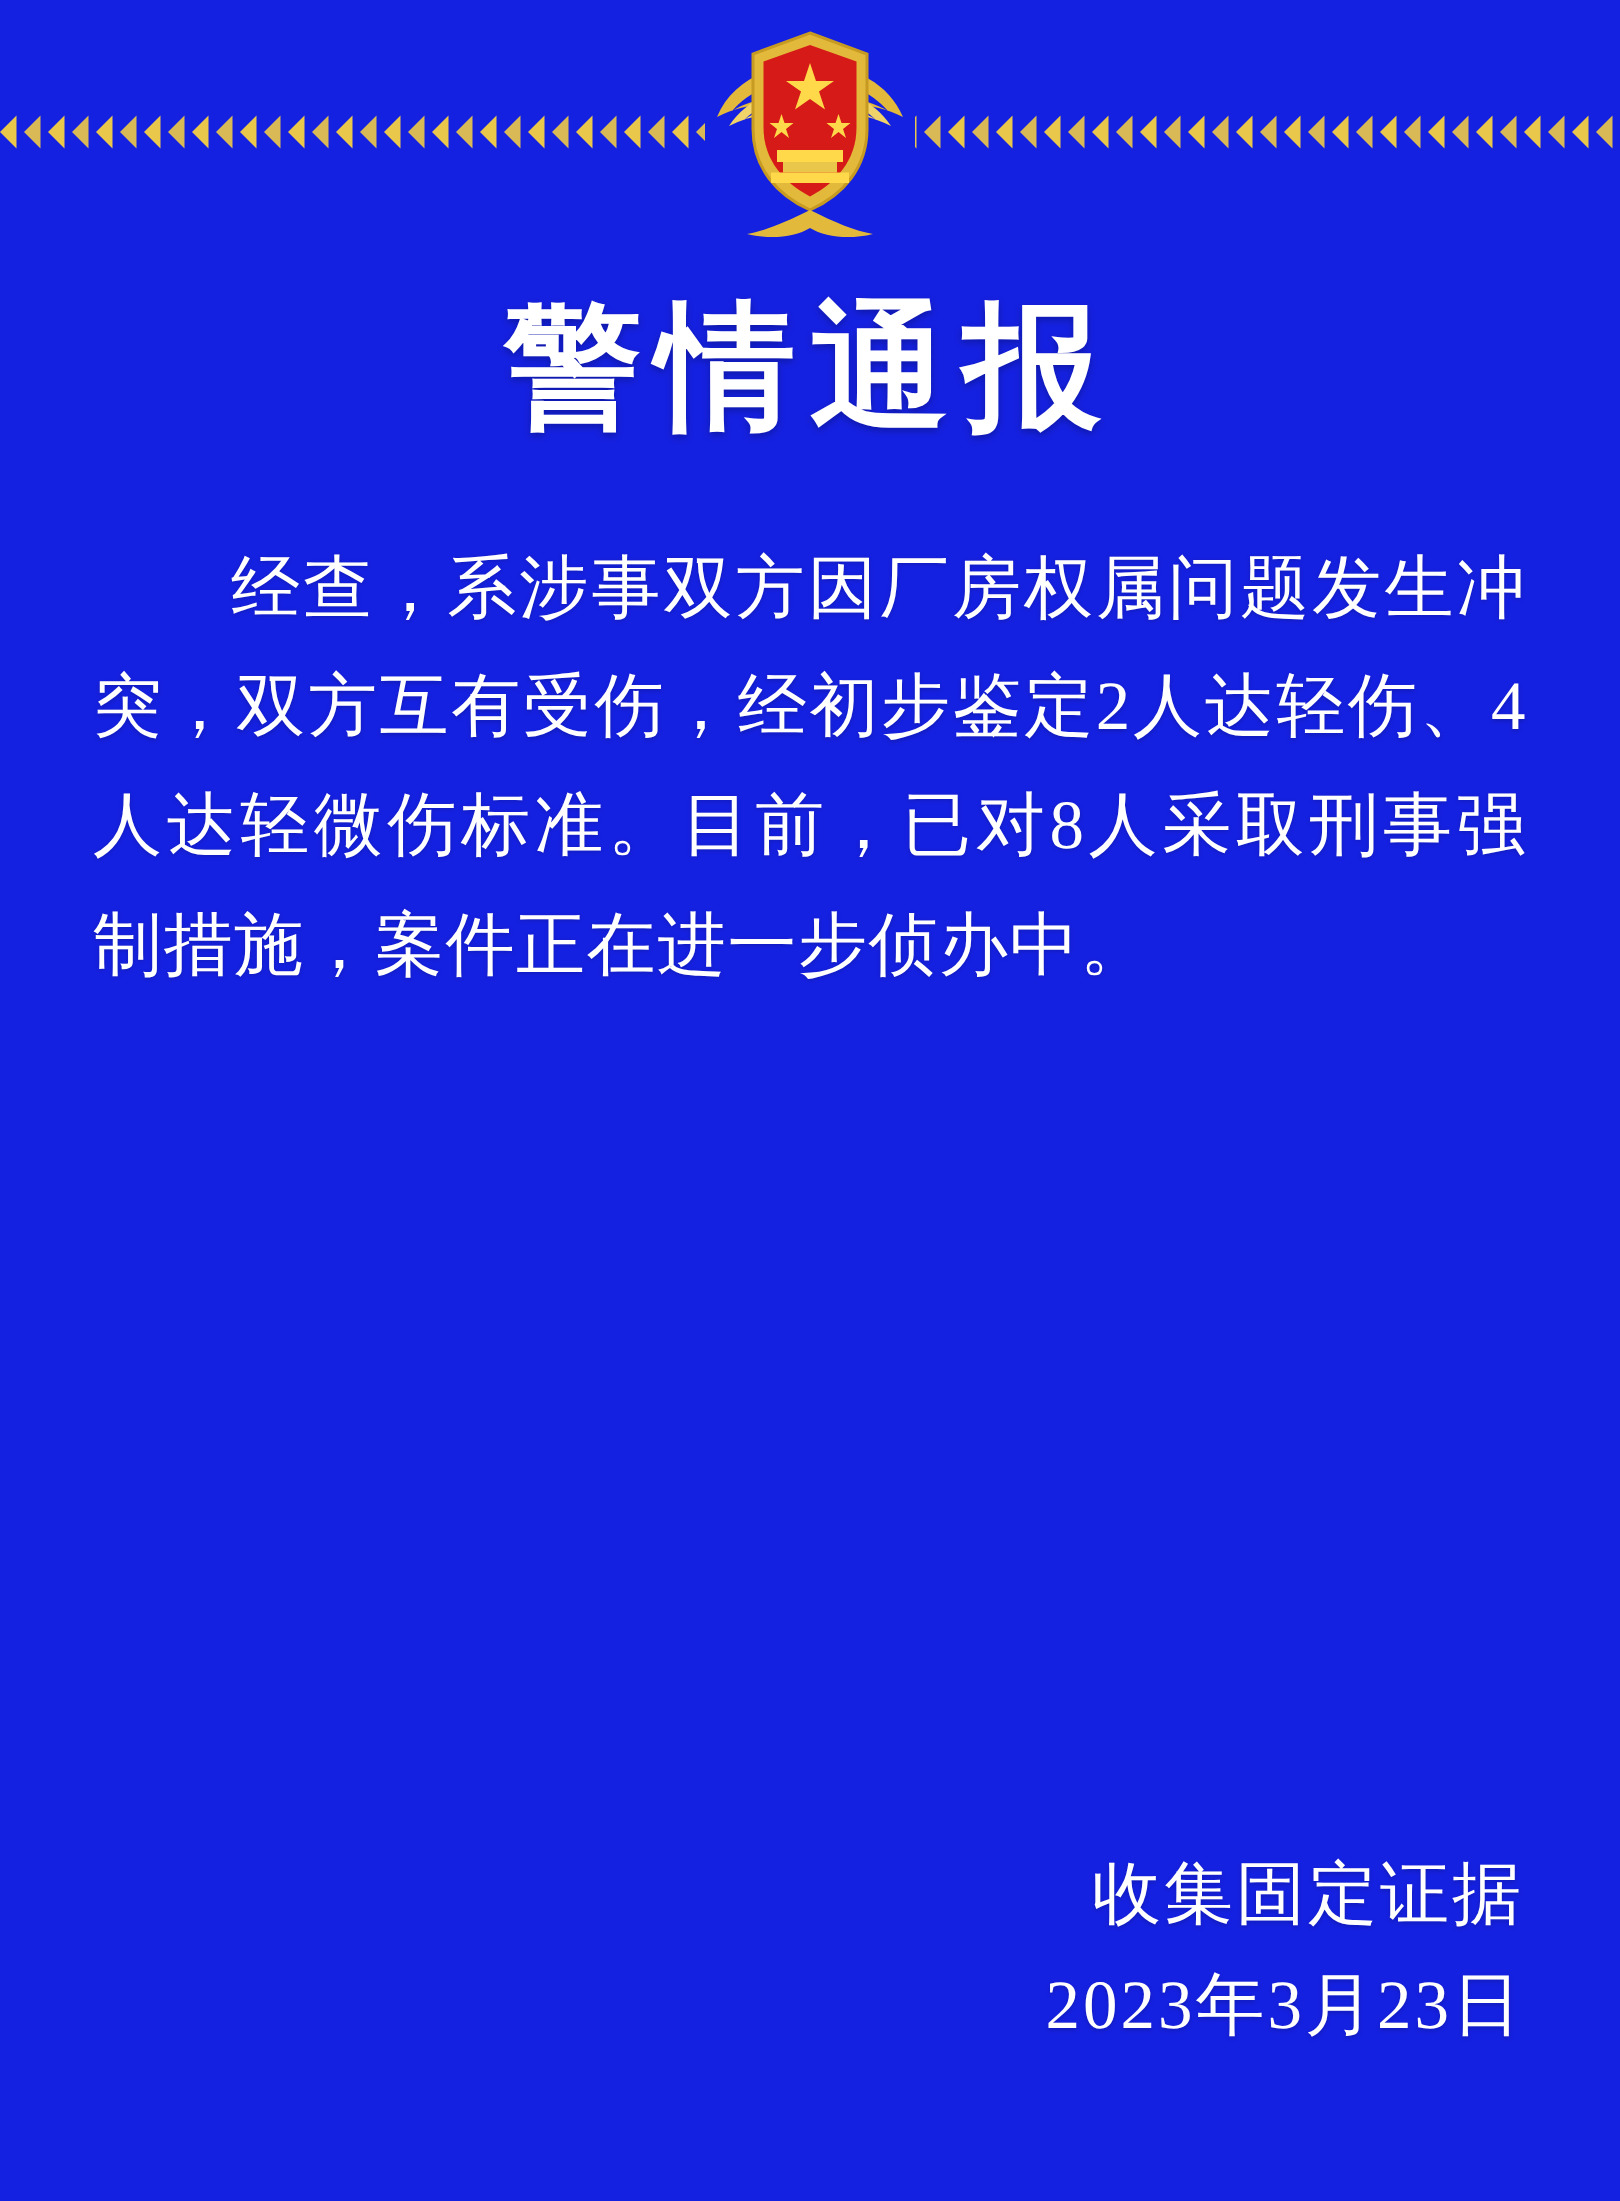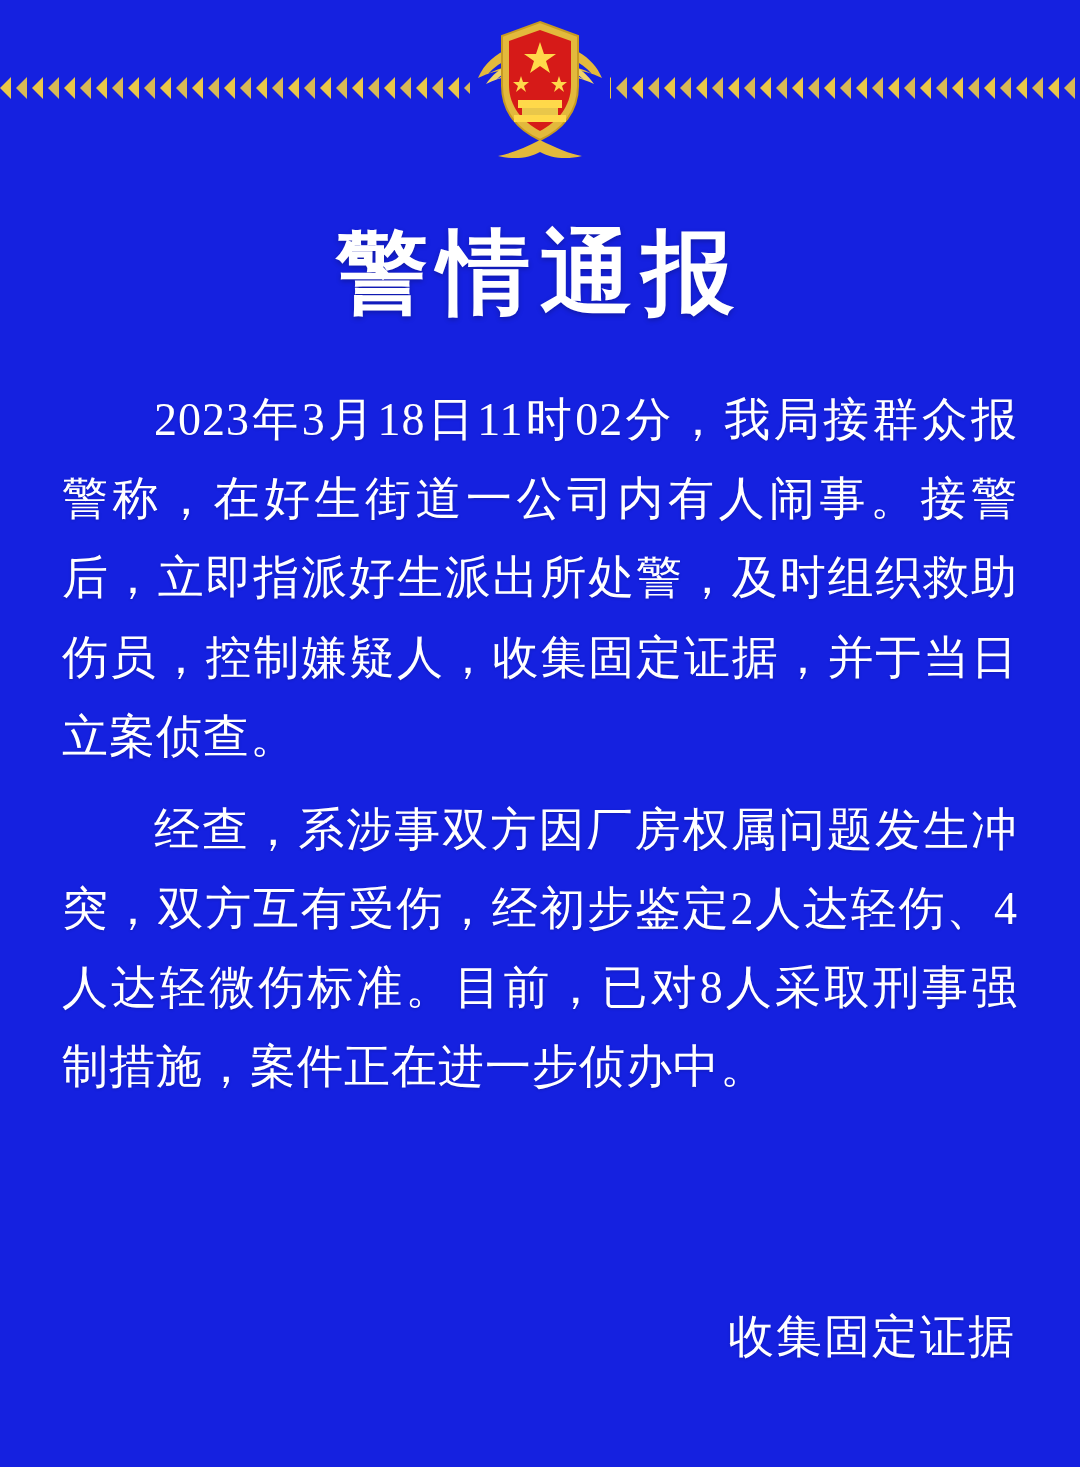--- a/index.html
+++ b/index.html
@@ -56,21 +56,21 @@
     position: absolute;
     left: 474px;
     top: 8px;
     width: 132px;
     height: 160px;
   }
   .emblem svg { display: block; }
 
   
   .title {
-    margin-top: 48px;
+    margin-top: 20px;
     text-align: center;
     font-size: 92px;
     letter-spacing: 10px;
     font-weight: bold;
     line-height: 1.1;
     text-shadow: 0 2px 5px rgba(0,0,0,0.25);
   }
 
   
   .body-wrap {
@@ -194,19 +194,19 @@
       <rect x="40" y="107" width="52" height="7" fill="#ffd94a"></rect>
 
       <path d="M66 132 C50 140 36 146 24 148 C40 152 56 150 66 144 C76 150 92 152 108 148 C96 146 82 140 66 132 Z" fill="#e3b93c"></path>
     </svg>
   </div>
 </div>
 
 <div class="title">警情通报</div>
 
 <div class="body-wrap">
-  <p class="para">2023年3月18日11时02分，我局接群众报警称，在好生街道一公司内有人闹事。接警后，立即指派好生派出所处警，及时组织救助伤员，控制嫌疑人，收集固定证据，并于当日立案侦查。</p>
   <p class="para">经查，系涉事双方因厂房权属问题发生冲突，双方互有受伤，经初步鉴定2人达轻伤、4人达轻微伤标准。目前，已对8人采取刑事强制措施，案件正在进一步侦办中。</p>
 </div>
 
 <div class="signature">
   <div>收集固定证据</div>
+  <div>2023年3月23日</div>
 </div>
 
 </body></html>

